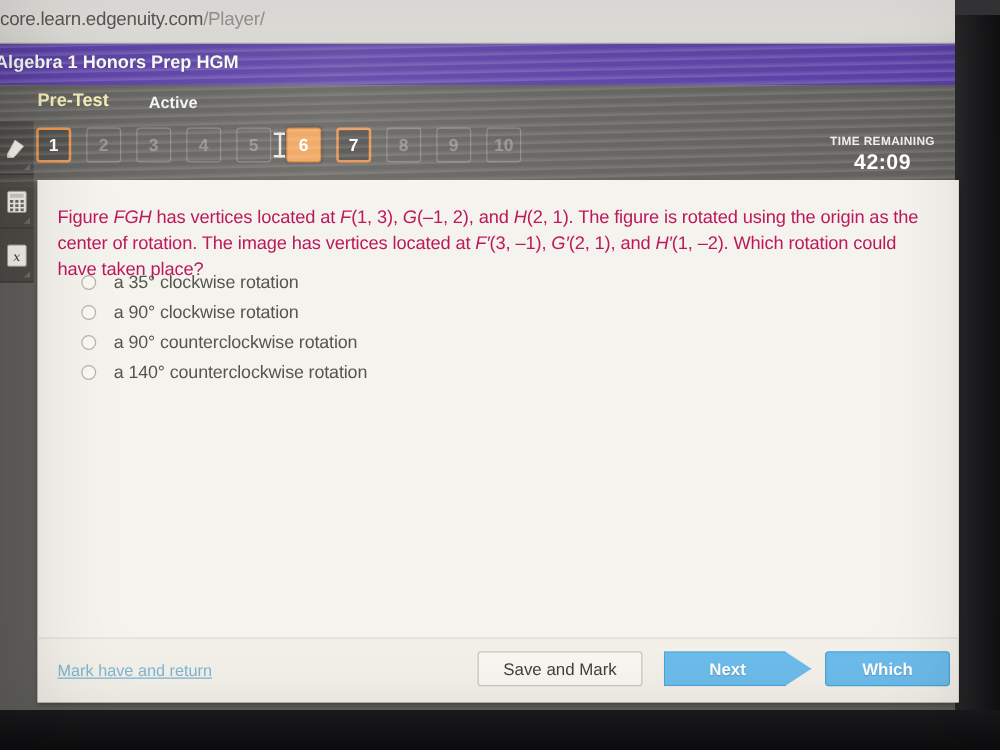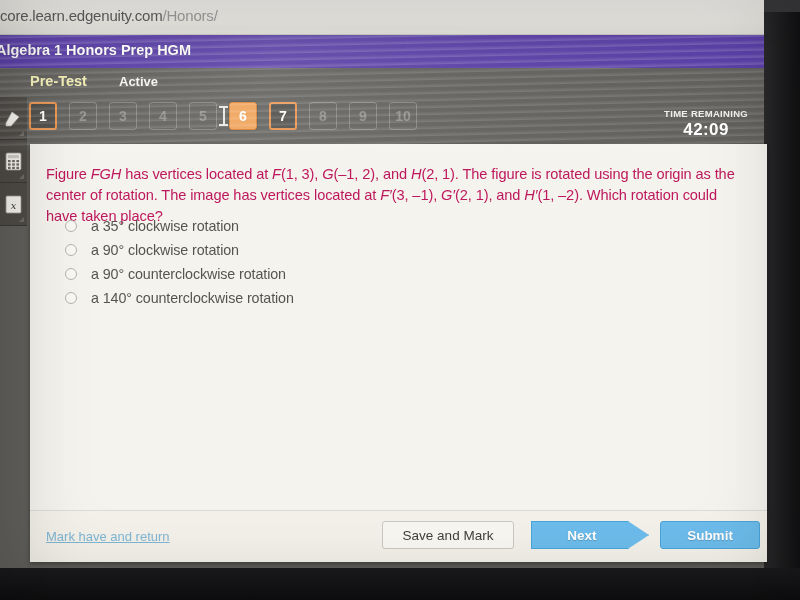--- a/index.html
+++ b/index.html
@@ -437,21 +437,21 @@
     z-index: 9;
   }
 </style>
 </head>
 <body>
 
 <div id="screen-photo">
 
   <div class="url-bar">
     <div class="url-text">
-      <span>core.learn.edgenuity.com</span><span class="url-path">/Honors/</span>
+      <span>core.learn.edgenuity.com</span><span class="url-path">/Player/</span>
     </div>
   </div>
 
   <div class="course-banner">
     <div class="course-title">Algebra 1 Honors Prep HGM</div>
   </div>
 
   <div class="app-area"></div>
 
   <div class="status-row">
@@ -542,21 +542,21 @@
           <span class="choice-label">a 140° counterclockwise rotation</span>
         </div>
       </div>
 
     </div>
 
     <div class="card-footer">
       <a class="mark-link" href="#">Mark have and return</a>
       <div class="btn-save">Save and Mark</div>
       <div class="btn-next">Next</div>
-      <div class="btn-submit">Submit</div>
+      <div class="btn-submit">Which</div>
     </div>
   </div>
 
   <div class="glare"></div>
   <div class="bezel-right"></div>
   <div class="bezel-right-top"></div>
   <div class="bezel-bottom"></div>
   <div class="vignette"></div>
 
 </div>

